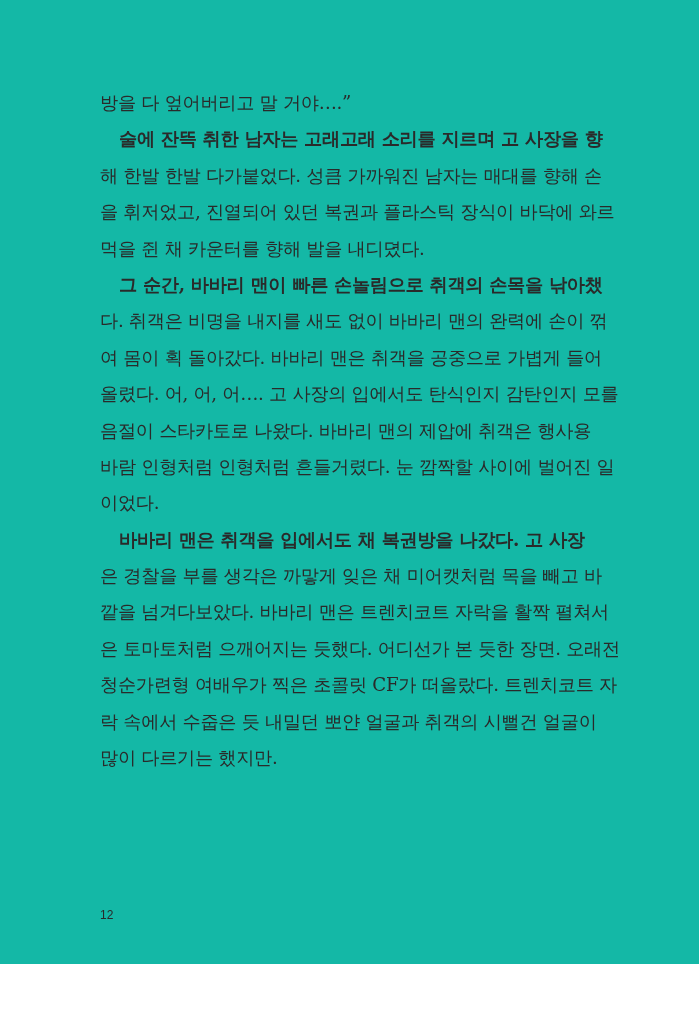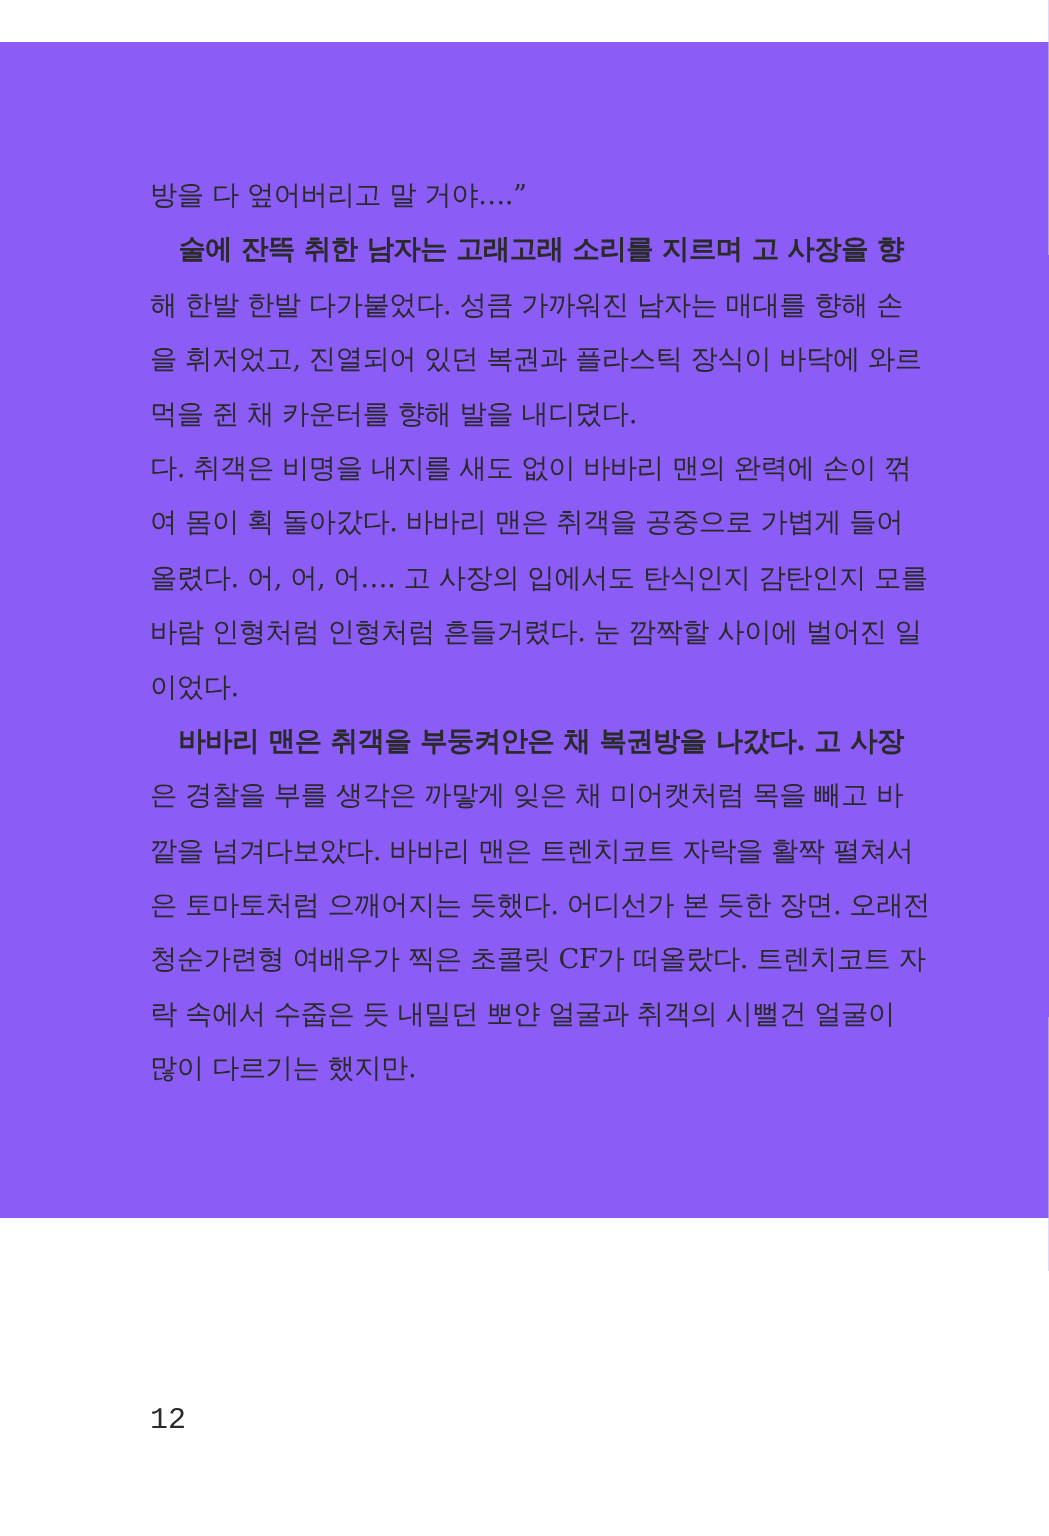--- a/index.html
+++ b/index.html
@@ -10,23 +10,22 @@
     body {
       width: 699px;
       height: 1024px;
       position: relative;
       overflow: hidden;
     }
     .page {
       position: absolute;
       left: 0; top: 0;
       width: 699px;
-      height: 784px;
-      background: #8b5cf6;
-      margin-top: 28px;
+      height: 964px;
+      background: #14b8a6;
     }
     .text-block {
       position: absolute;
       left: 100px;
       top: 85px;
       width: 484px;
       font-family: "DejaVu Serif", "Liberation Serif", serif;
       font-size: 18.2px;
       line-height: 36.4px;
       color: #2a2a2a;
@@ -43,45 +42,47 @@
       text-align-last: left;
     }
     .line.indent {
       padding-left: 19px;
       font-weight: bold;
     }
     .page-number {
       position: absolute;
       left: 100px;
       top: 908px;
-      font-family: Liberation Mono, monospace;
-      font-size: 20px;
+      font-family: Liberation Sans, sans-serif;
+      font-size: 12px;
       color: #2a2a2a;
     }
   </style>
 </head>
 <body>
 
 <div class="page">
   <div class="text-block">
 
     <span class="line last">방을 다 엎어버리고 말 거야….”</span>
 
     <span class="line indent">술에 잔뜩 취한 남자는 고래고래 소리를 지르며 고 사장을 향</span>
     <span class="line">해 한발 한발 다가붙었다. 성큼 가까워진 남자는 매대를 향해 손</span>
     <span class="line">을 휘저었고, 진열되어 있던 복권과 플라스틱 장식이 바닥에 와르</span>
     <span class="line last">먹을 쥔 채 카운터를 향해 발을 내디뎠다.</span>
 
+    <span class="line indent">그 순간, 바바리 맨이 빠른 손놀림으로 취객의 손목을 낚아챘</span>
     <span class="line">다. 취객은 비명을 내지를 새도 없이 바바리 맨의 완력에 손이 꺾</span>
     <span class="line">여 몸이 획 돌아갔다. 바바리 맨은 취객을 공중으로 가볍게 들어</span>
     <span class="line">올렸다. 어, 어, 어…. 고 사장의 입에서도 탄식인지 감탄인지 모를</span>
+    <span class="line">음절이 스타카토로 나왔다. 바바리 맨의 제압에 취객은 행사용</span>
     <span class="line">바람 인형처럼 인형처럼 흔들거렸다. 눈 깜짝할 사이에 벌어진 일</span>
     <span class="line last">이었다.</span>
 
-    <span class="line indent">바바리 맨은 취객을 부둥켜안은 채 복권방을 나갔다. 고 사장</span>
+    <span class="line indent">바바리 맨은 취객을 입에서도 채 복권방을 나갔다. 고 사장</span>
     <span class="line">은 경찰을 부를 생각은 까맣게 잊은 채 미어캣처럼 목을 빼고 바</span>
     <span class="line">깥을 넘겨다보았다. 바바리 맨은 트렌치코트 자락을 활짝 펼쳐서</span>
     <span class="line">은 토마토처럼 으깨어지는 듯했다. 어디선가 본 듯한 장면. 오래전</span>
     <span class="line">청순가련형 여배우가 찍은 초콜릿 CF가 떠올랐다. 트렌치코트 자</span>
     <span class="line">락 속에서 수줍은 듯 내밀던 뽀얀 얼굴과 취객의 시뻘건 얼굴이</span>
     <span class="line last">많이 다르기는 했지만.</span>
   </div>
 
   <div class="page-number">12</div>
 </div>

